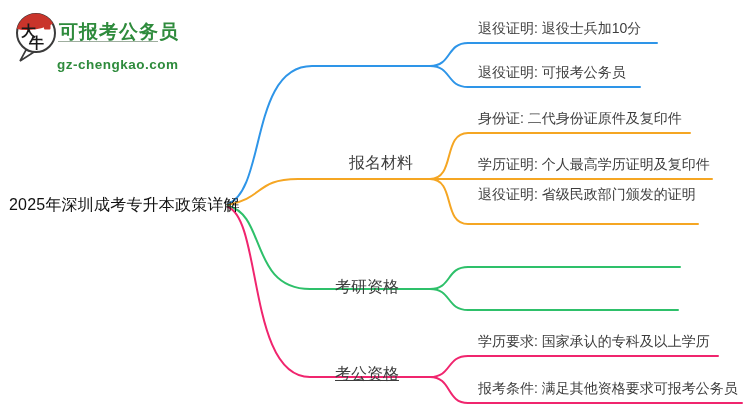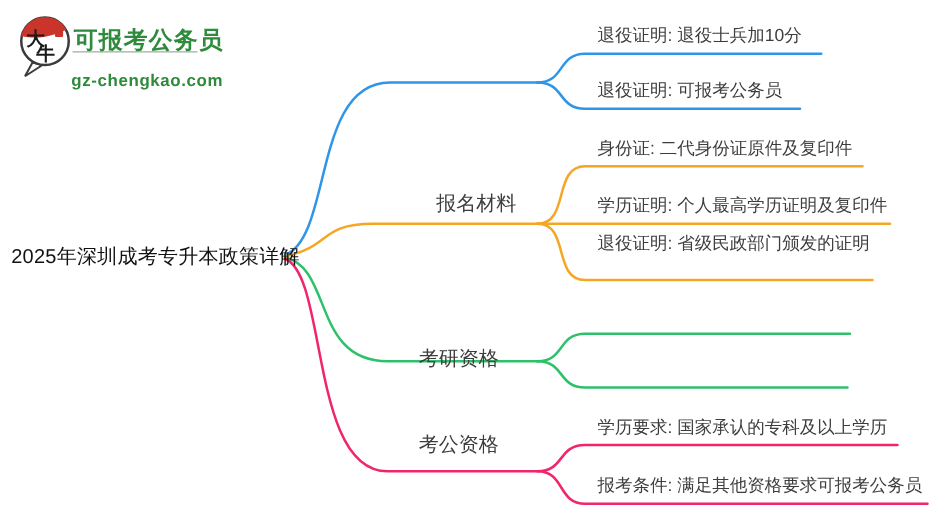--- a/index.html
+++ b/index.html
@@ -77,21 +77,21 @@
     </svg>
     <div class="logo-title">可报考公务员</div>
     <div class="logo-divider"></div>
     <div class="logo-domain">gz-chengkao.com</div>
   </div>
 
   <div class="root-label">2025年深圳成考专升本政策详解</div>
 
   <div class="branch-label" style="left:349px;top:153px;">报名材料</div>
   <div class="branch-label" style="left:335px;top:263px;margin-top:14px;">考研资格</div>
-  <div class="branch-label" style="left:335px;top:346px;">考公资格</div>
+  <div class="branch-label" style="left:335px;top:364px;text-decoration:underline;">考公资格</div>
 
   <div class="leaf-label" style="top:20px;">退役证明: 退役士兵加10分</div>
   <div class="leaf-label" style="top:64px;">退役证明: 可报考公务员</div>
 
   <div class="leaf-label" style="top:110px;">身份证: 二代身份证原件及复印件</div>
   <div class="leaf-label" style="top:156px;">学历证明: 个人最高学历证明及复印件</div>
   <div class="leaf-label" style="top:186px;">退役证明: 省级民政部门颁发的证明</div>
 
 
   <div class="leaf-label" style="top:333px;">学历要求: 国家承认的专科及以上学历</div>

